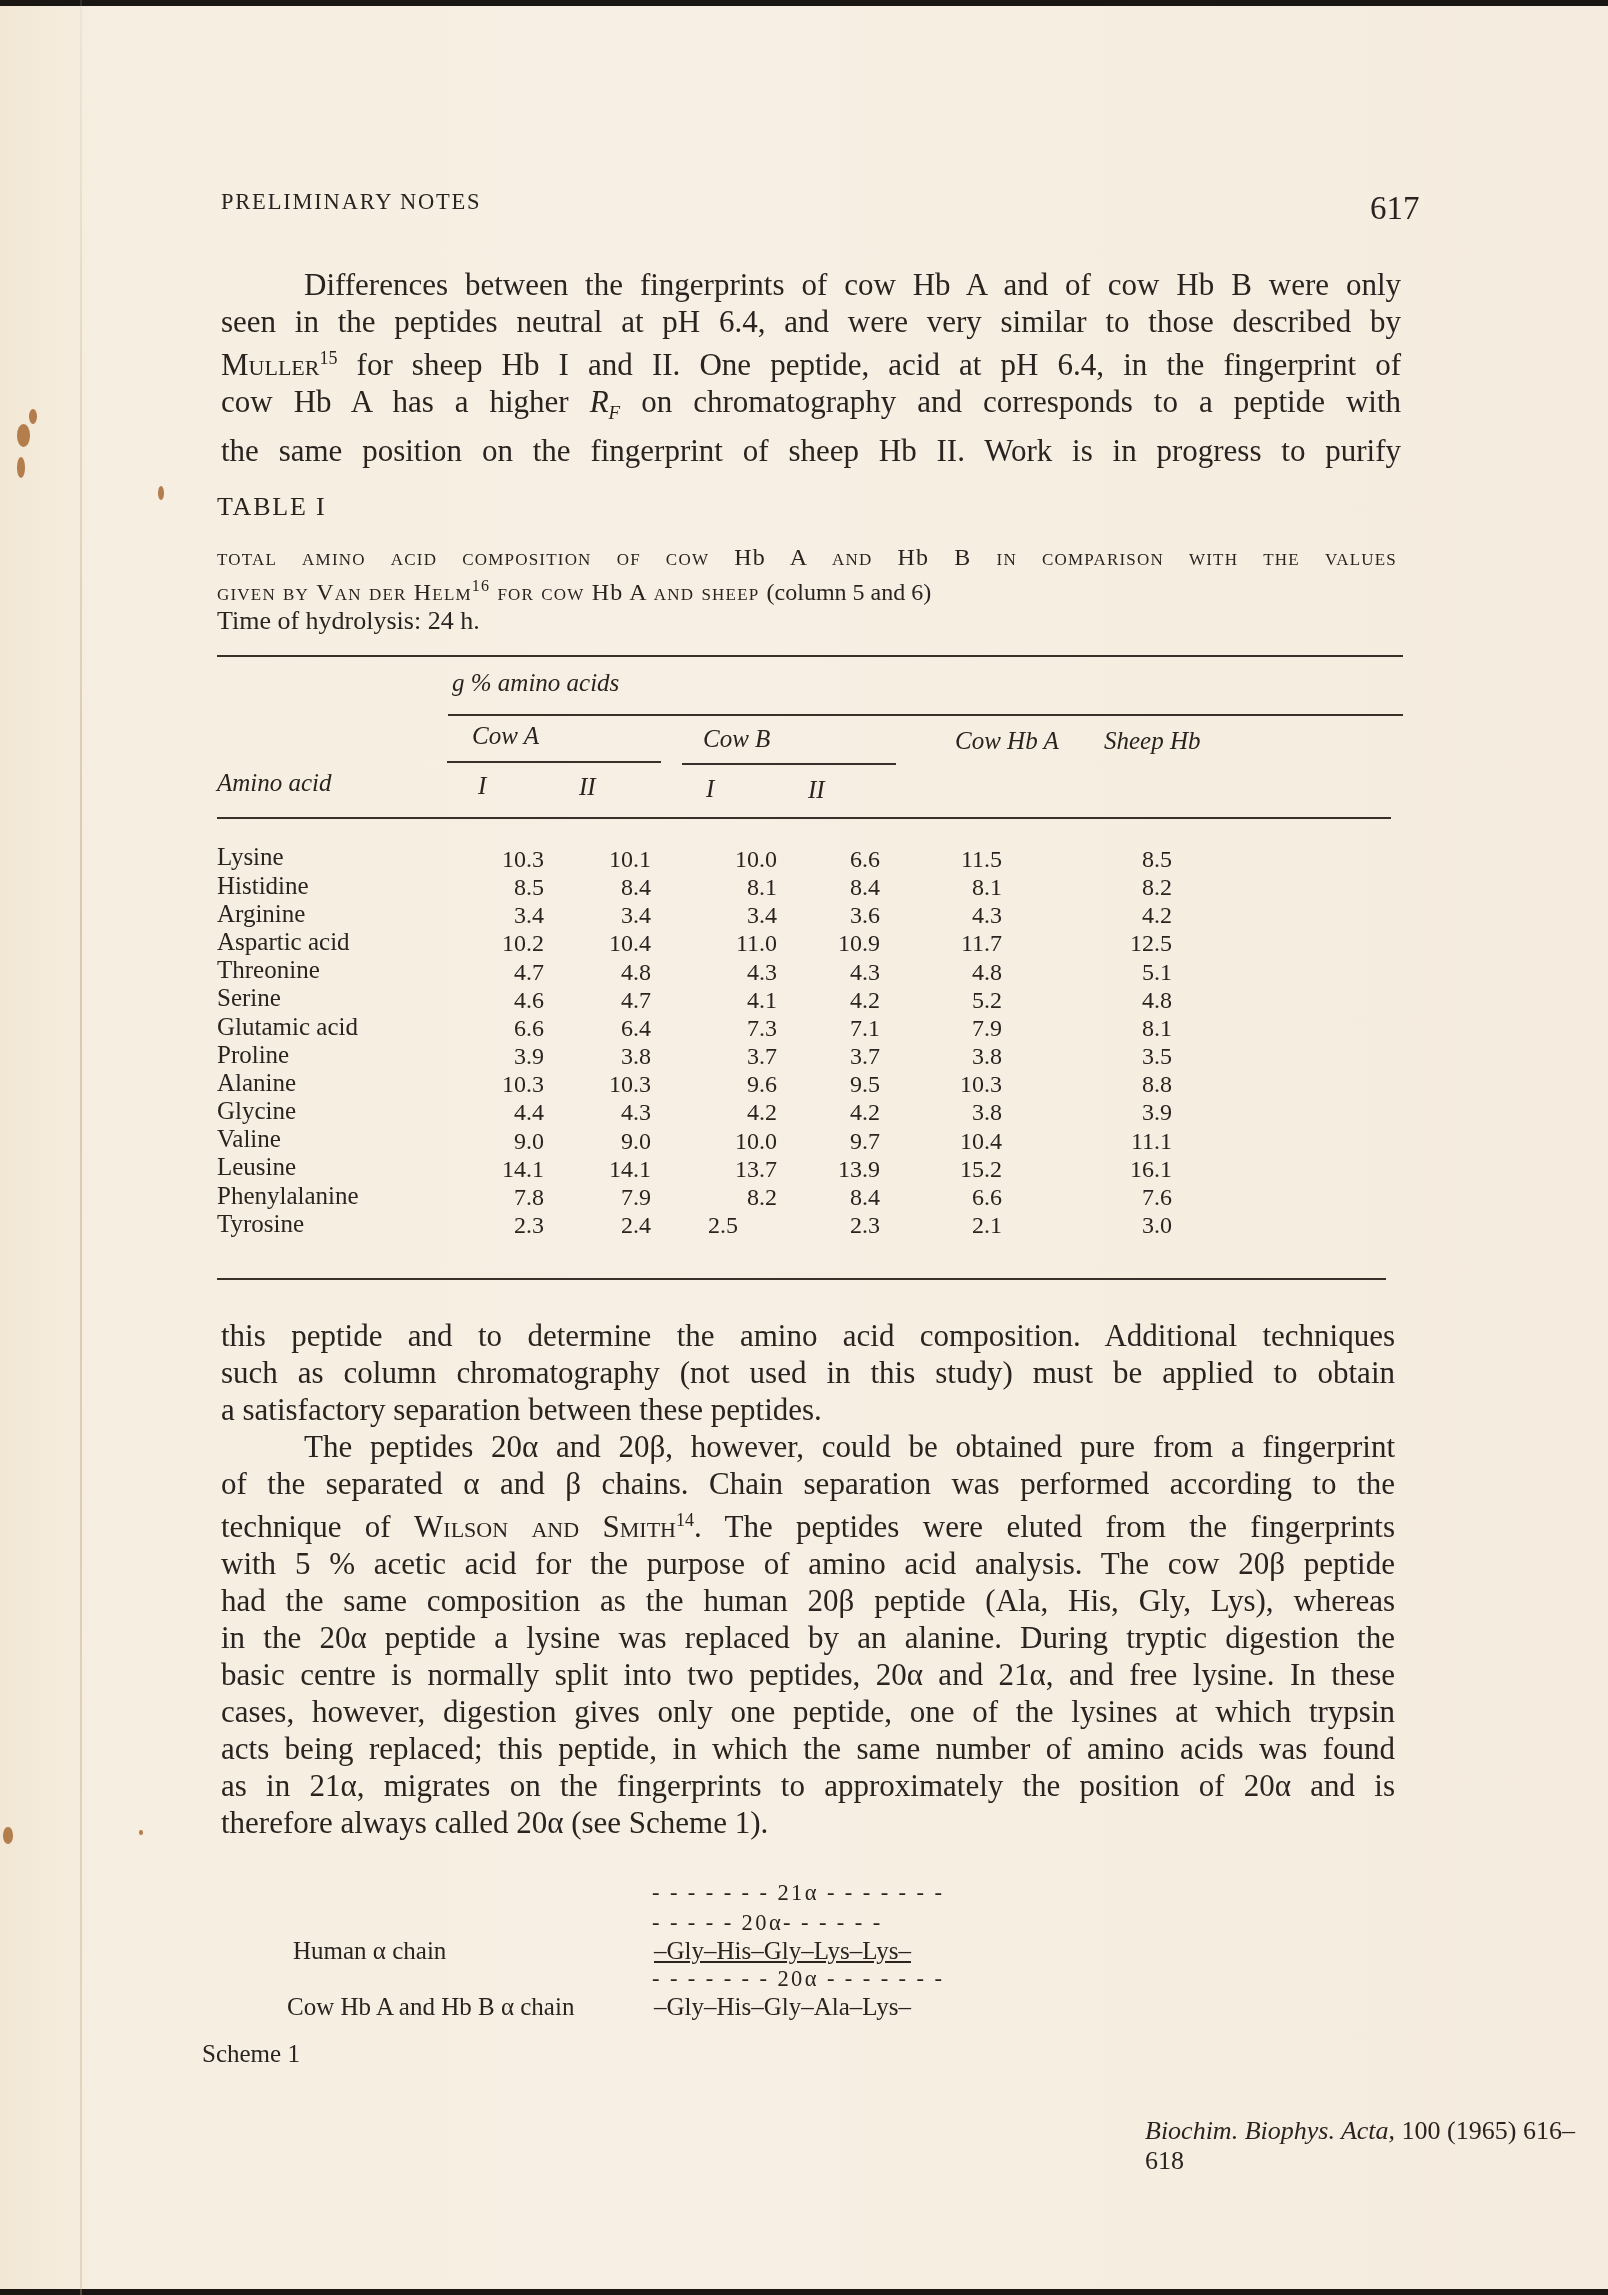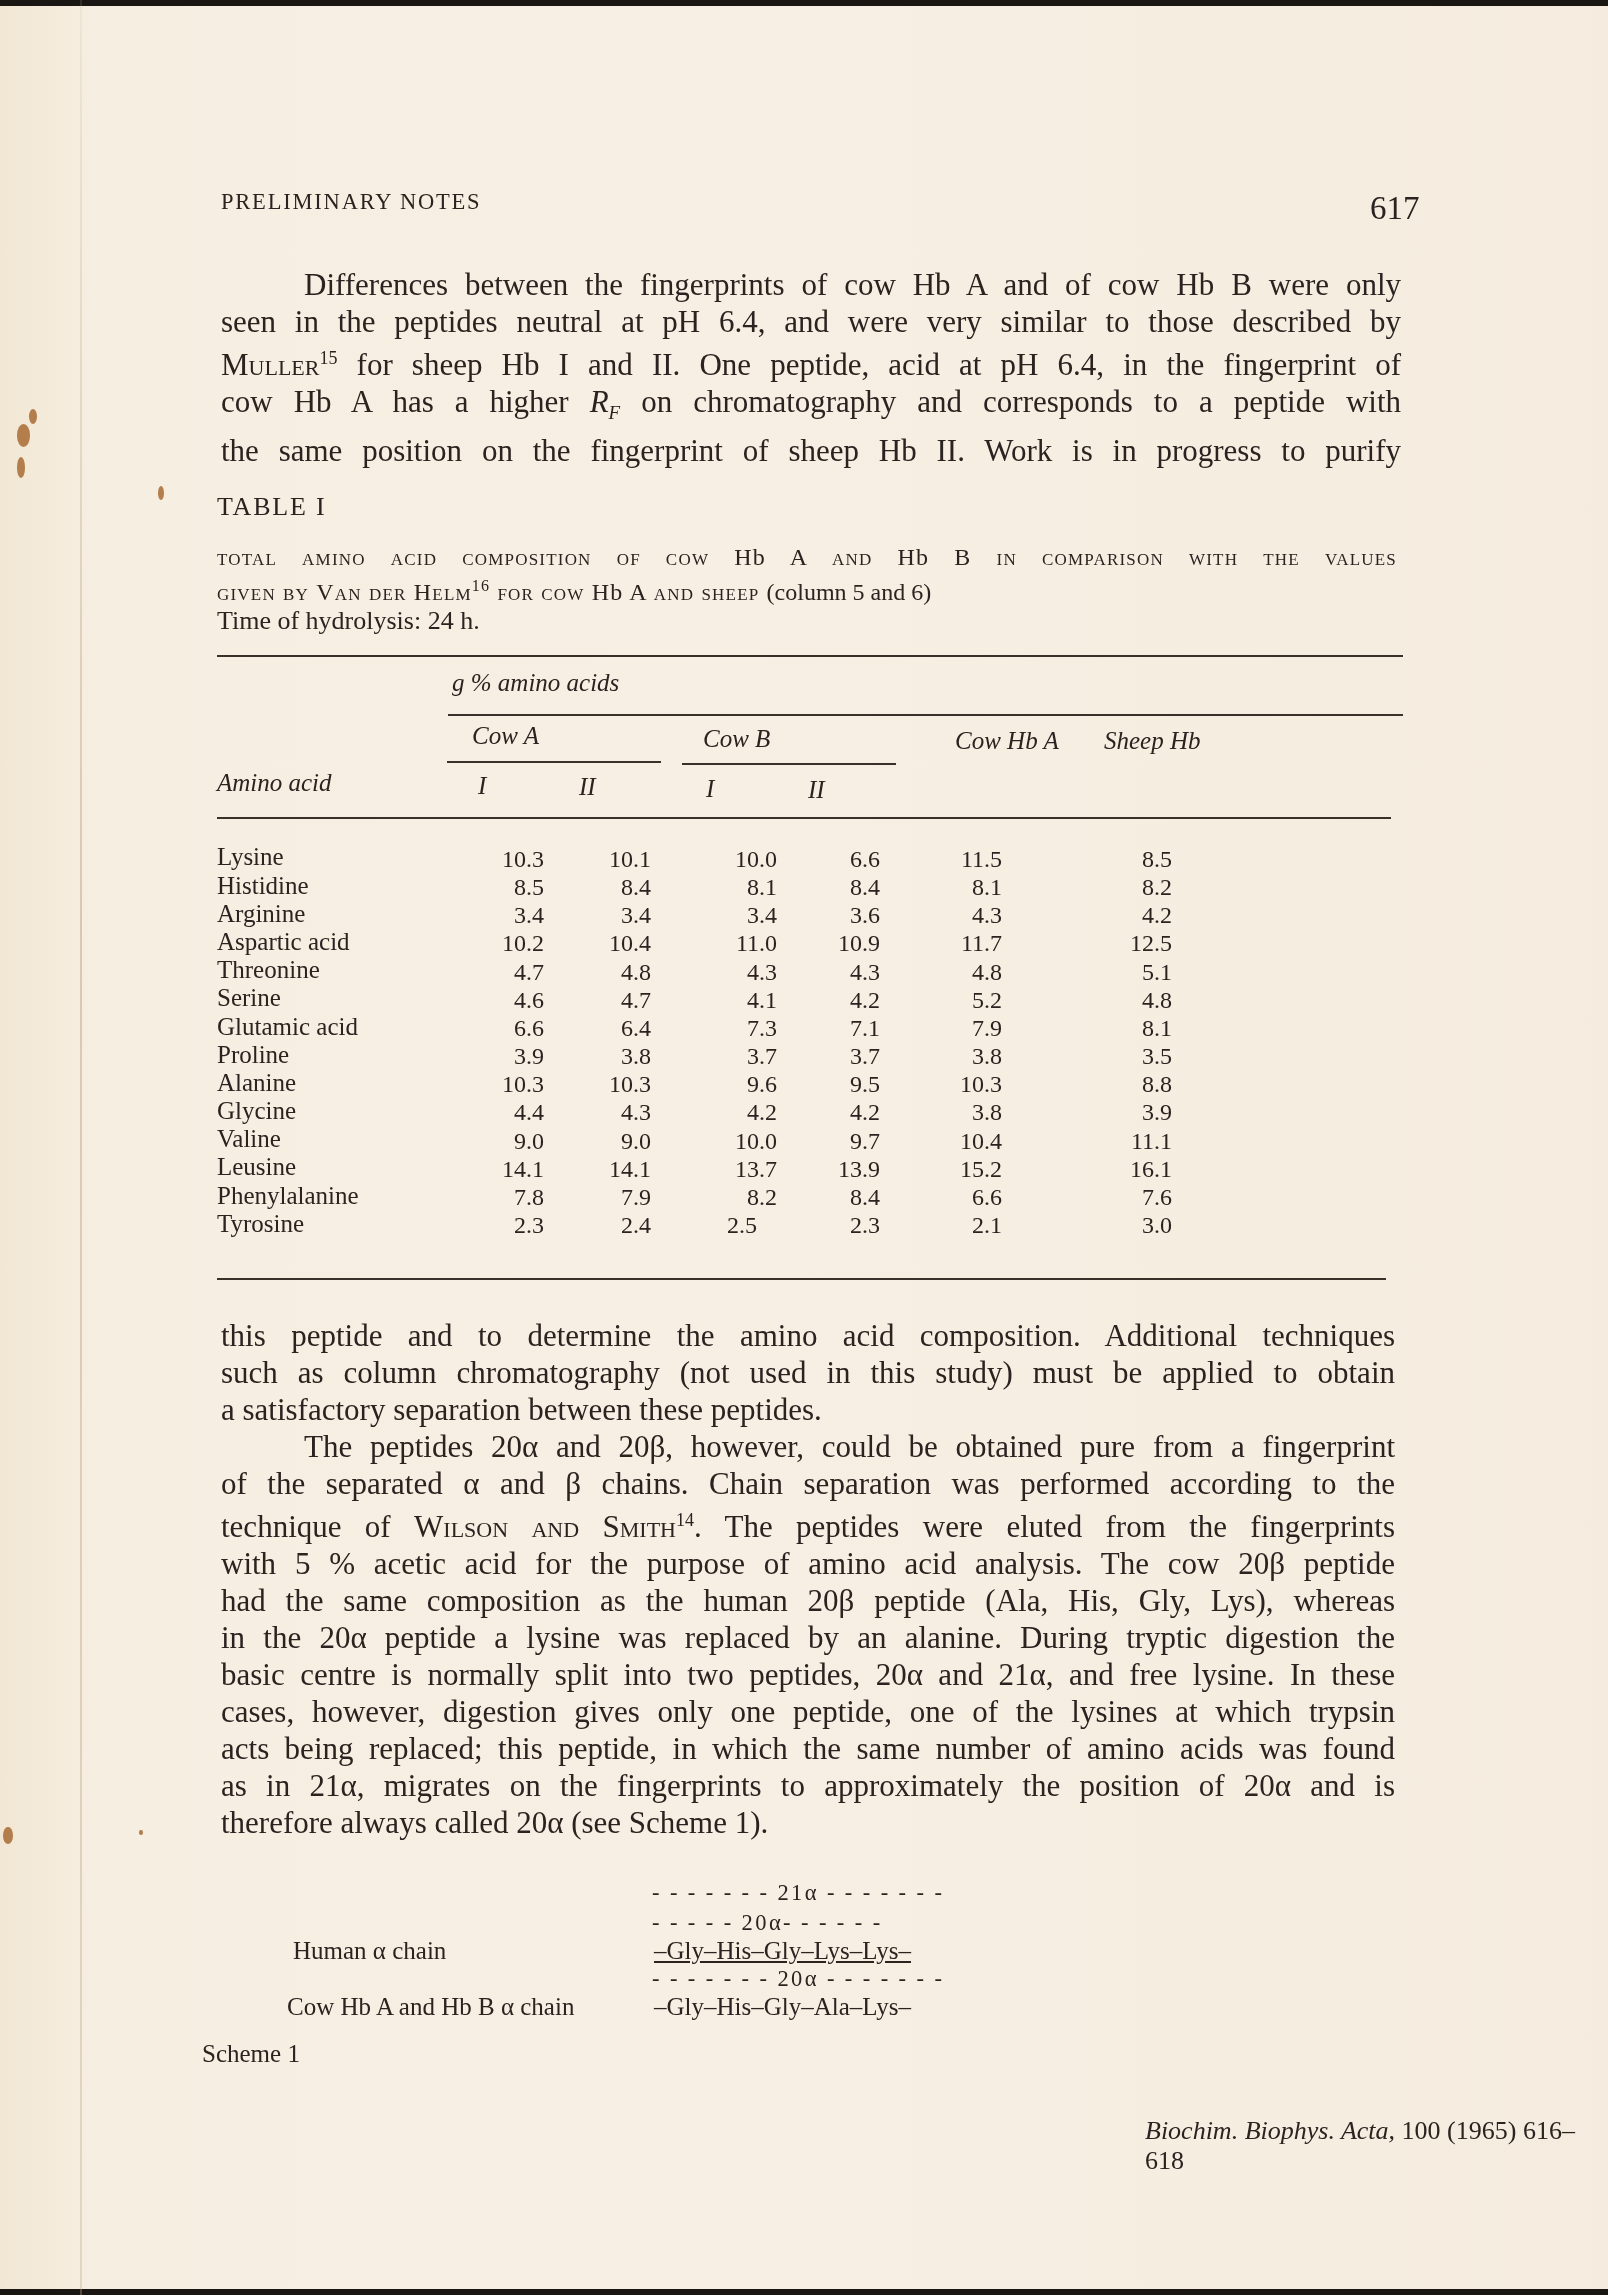--- a/index.html
+++ b/index.html
@@ -209,21 +209,21 @@
     <div class="aa-name serif" style="top: 1182px;">Phenylalanine</div>
     <div class="val serif" style="top: 1184px; left: 479px;">7.8</div>
     <div class="val serif" style="top: 1184px; left: 586px;">7.9</div>
     <div class="val serif" style="top: 1184px; left: 712px;">8.2</div>
     <div class="val serif" style="top: 1184px; left: 815px;">8.4</div>
     <div class="val serif" style="top: 1184px; left: 937px;">6.6</div>
     <div class="val serif" style="top: 1184px; left: 1107px;">7.6</div>
     <div class="aa-name serif" style="top: 1210px;">Tyrosine</div>
     <div class="val serif" style="top: 1212px; left: 479px;">2.3</div>
     <div class="val serif" style="top: 1212px; left: 586px;">2.4</div>
-    <div class="val serif" style="top: 1212px; left: 692px;">2.5</div>
+    <div class="val serif" style="top: 1212px; left: 673px;">2.5</div>
     <div class="val serif" style="top: 1212px; left: 815px;">2.3</div>
     <div class="val serif" style="top: 1212px; left: 937px;">2.1</div>
     <div class="val serif" style="top: 1212px; left: 1107px;">3.0</div>
   </div>
 
 <div class="body-text serif" style="top:1317px;width:1174px;">
   <p>this peptide and to determine the amino acid composition. Additional techniques</p>
   <p>such as column chromatography (not used in this study) must be applied to obtain</p>
   <p class="last">a satisfactory separation between these peptides.</p>
   <p class="indent">The peptides 20α and 20β, however, could be obtained pure from a fingerprint</p>

